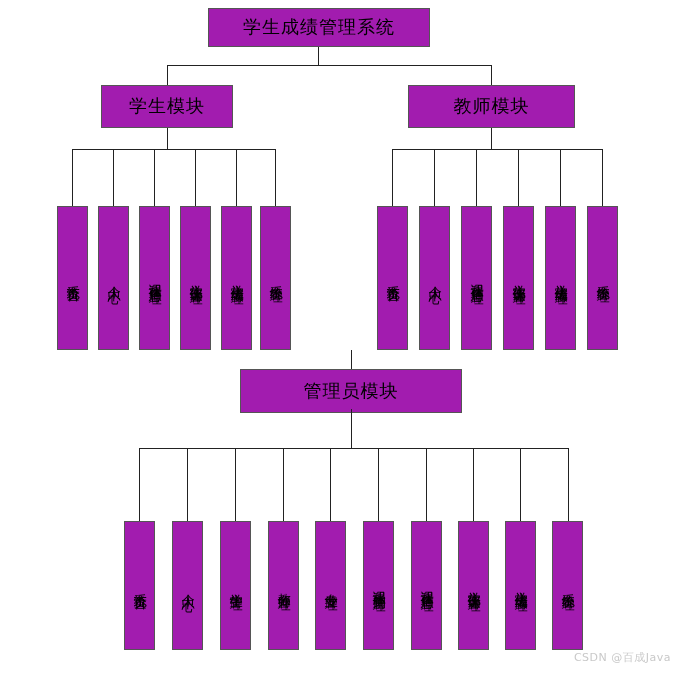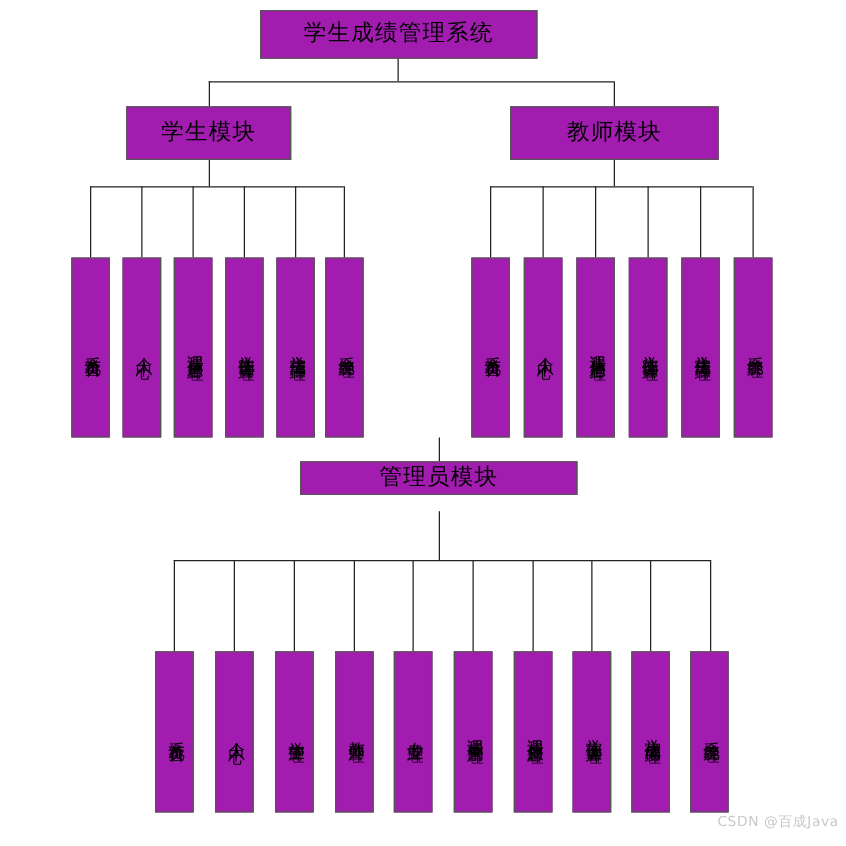--- a/index.html
+++ b/index.html
@@ -127,21 +127,21 @@
     <span>学生选课管理</span>
     </div>
   <div class="node vertical" style="left:545px; top:206px; width:31px; height:144px;">
     <span>学生成绩管理</span>
     </div>
   <div class="node vertical" style="left:587px; top:206px; width:31px; height:144px;">
     <span>系统管理</span>
     </div>
 
   <div class="line v" style="left:351px; top:350px; height:19px;"></div>
-  <div class="node horizontal" style="left:240px; top:369px; width:222px; height:27px;">
+  <div class="node horizontal" style="left:240px; top:369px; width:222px; height:44px;">
     <span>管理员模块</span>
   </div>
 
   <div class="line v" style="left:351px; top:409px; height:39px;"></div>
   <div class="line h" style="left:139px; top:448px; width:429px;"></div>
 
   <div class="line v" style="left:139px; top:448px; height:73px;"></div>
   <div class="line v" style="left:187px; top:448px; height:73px;"></div>
   <div class="line v" style="left:235px; top:448px; height:73px;"></div>
   <div class="line v" style="left:283px; top:448px; height:73px;"></div>

